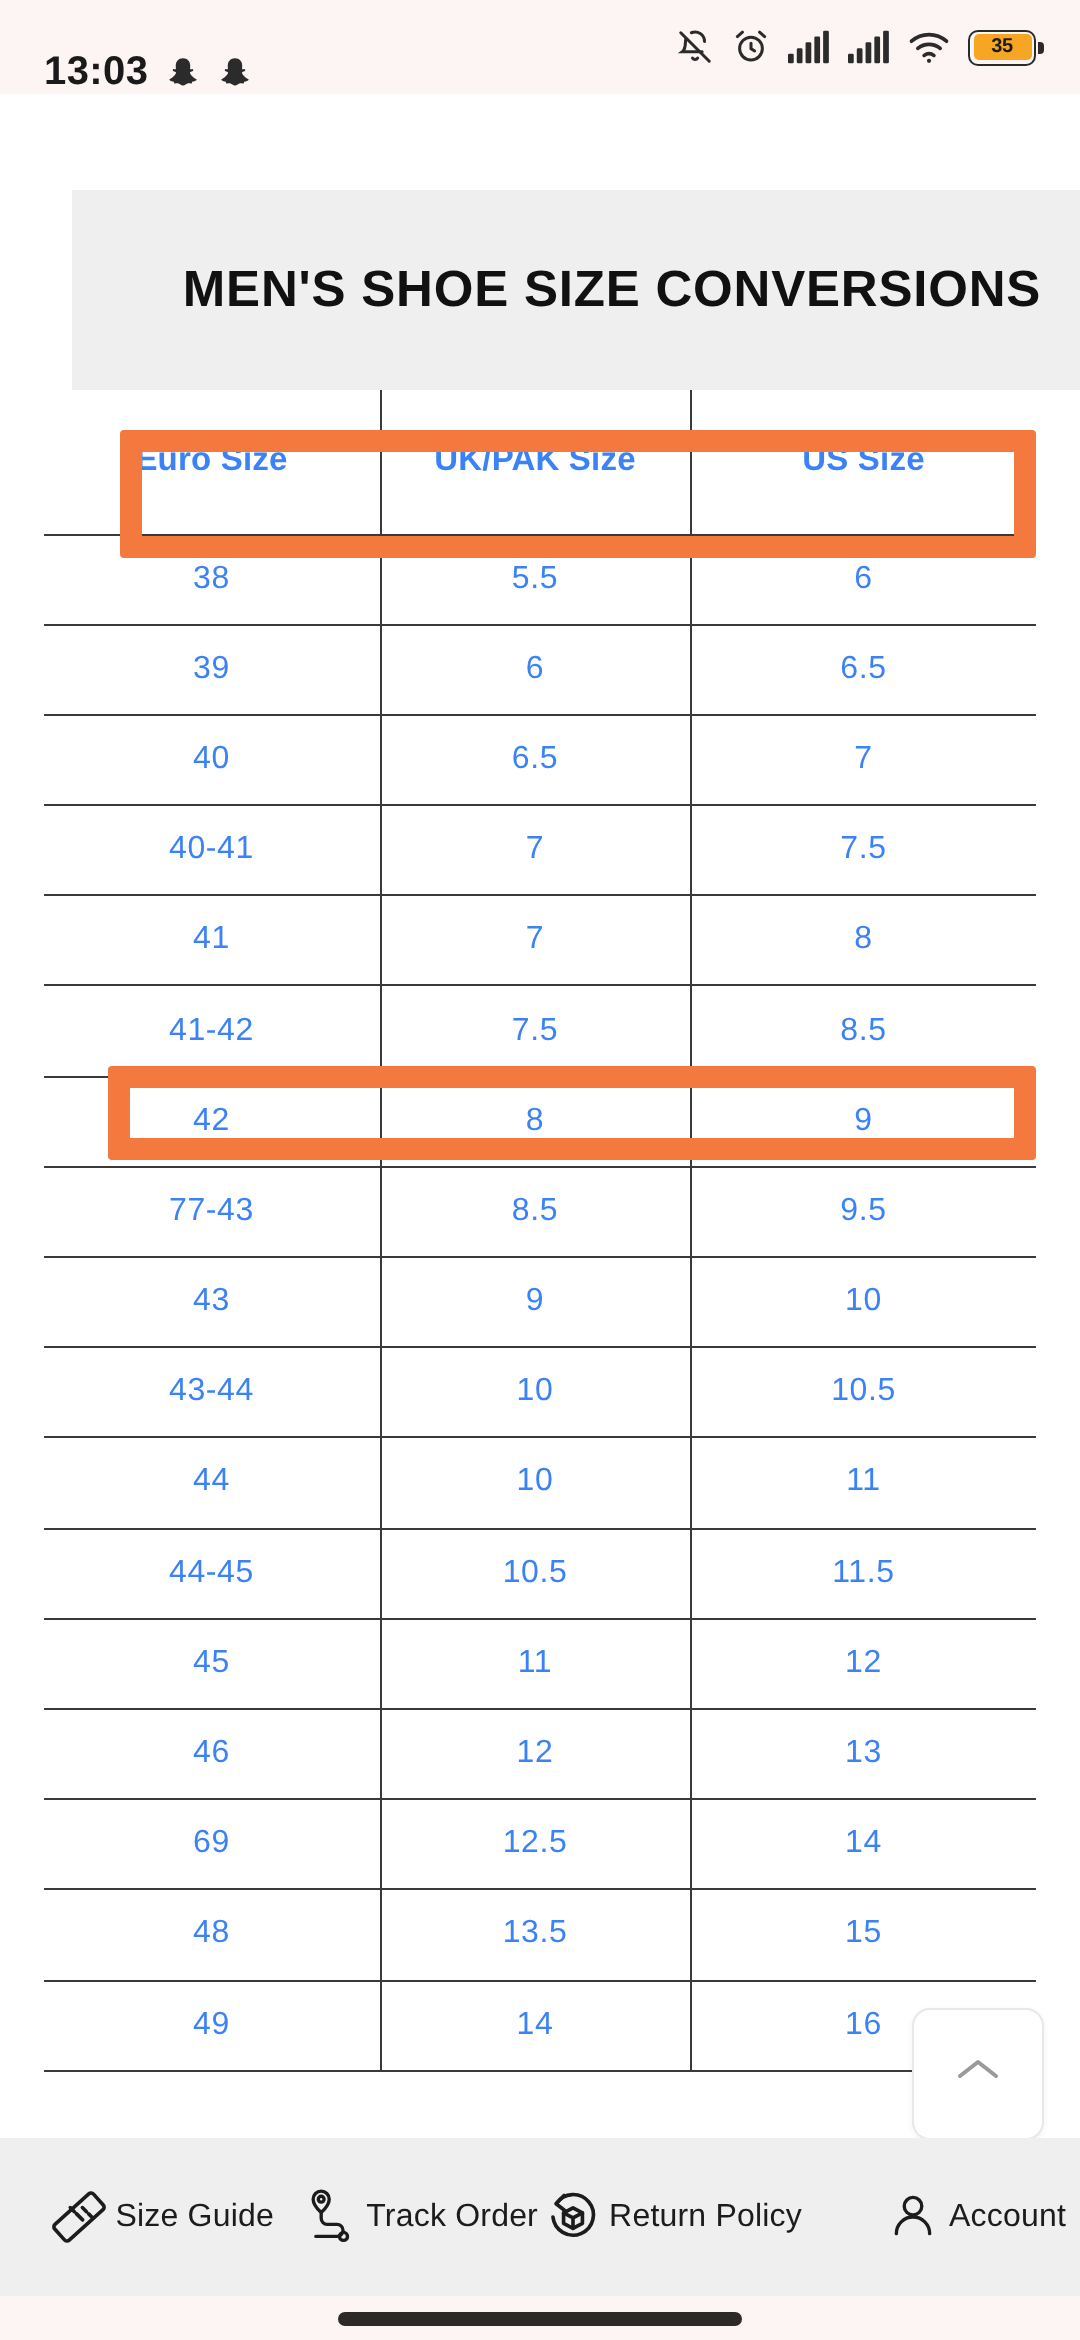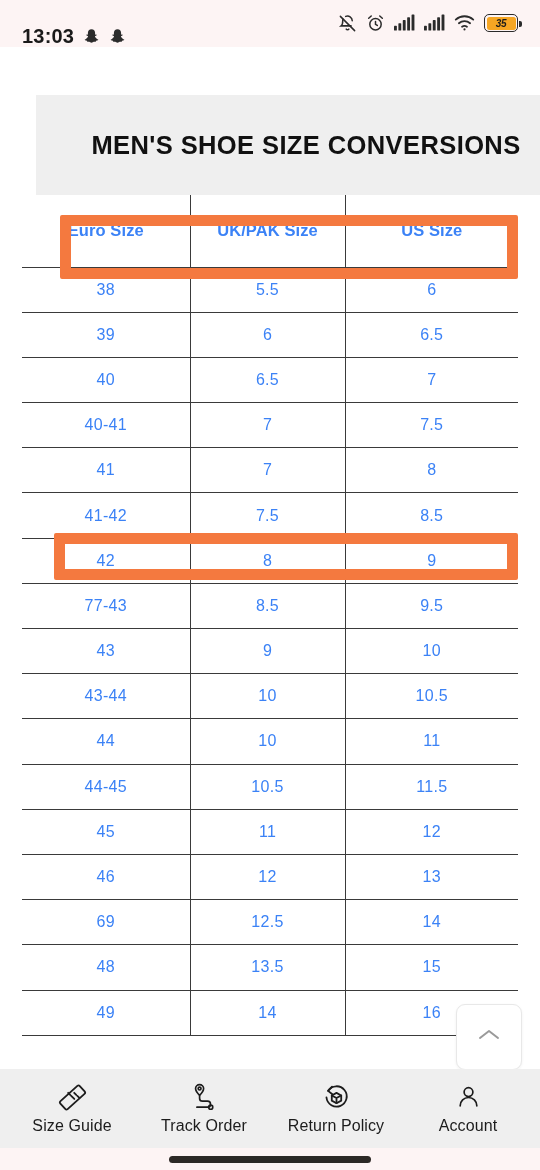--- a/index.html
+++ b/index.html
@@ -14,21 +14,21 @@
   
   .status-bar{
     position:absolute; top:0; left:0; width:540px; height:47px;
     background:#FDF4F4;
     display:flex; align-items:center; justify-content:space-between;
     padding:0 22px;
   }
   .sb-left{ display:flex; align-items:center; gap:9px;margin-top:26px; }
   .sb-time{ font-size:20px; font-weight:600; color:#1a1a1a; letter-spacing:.2px;
             font-family:"Liberation Sans", sans-serif; }
-  .sb-right{ display:flex; gap:9px;font-style:italic; }
+  .sb-right{ display:flex; align-items:center; gap:9px; }
   .ghost{ width:17px; height:17px; display:block; }
   .sb-icon{ display:block; }
   .battery{
     width:34px; height:18px; border:1.8px solid #2a2a2a; border-radius:5px;
     position:relative; display:flex; align-items:center; padding:1.5px;
   }
   .battery:after{
     content:""; position:absolute; right:-4.5px; top:5.5px;
     width:3px; height:6px; background:#2a2a2a; border-radius:0 2px 2px 0;
   }
@@ -98,21 +98,21 @@
   }
 
   
   .bottom-nav{
     position:absolute; left:0; top:1069px; width:540px; height:79px;
     background:#EFEFEF;
     display:flex; align-items:center; justify-content:space-around;
     padding:0 6px;
   }
   .nav-item{
-    display:flex; flex-direction:column; align-items:center; justify-content:space-between;
+    display:flex; flex-direction:row; align-items:center; justify-content:flex-end;
     gap:4px; width:130px;
   }
   .nav-ico{ height:30px; display:flex; align-items:center; justify-content:center; }
   .nav-label{
     font-size:16px; color:#1c1c1c; font-weight:400; letter-spacing:.1px;
     font-family:"Liberation Sans", sans-serif; white-space:nowrap;
   }
 
   
   .home-area{

